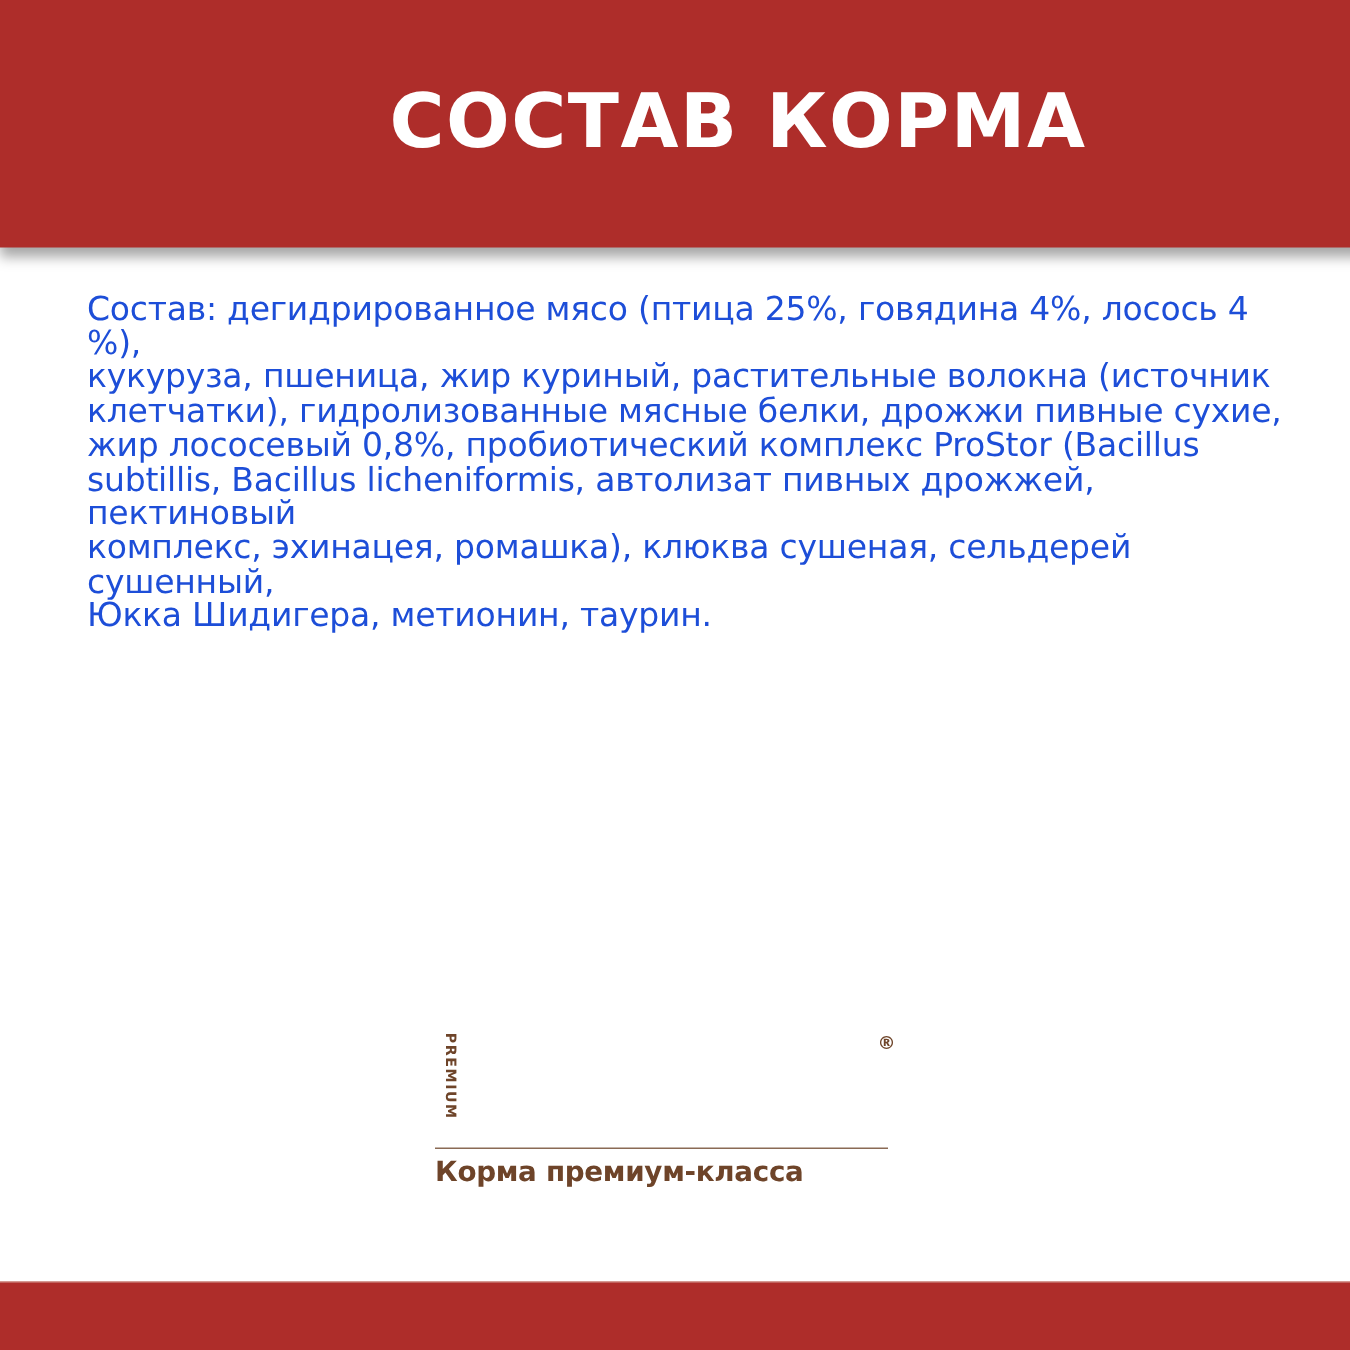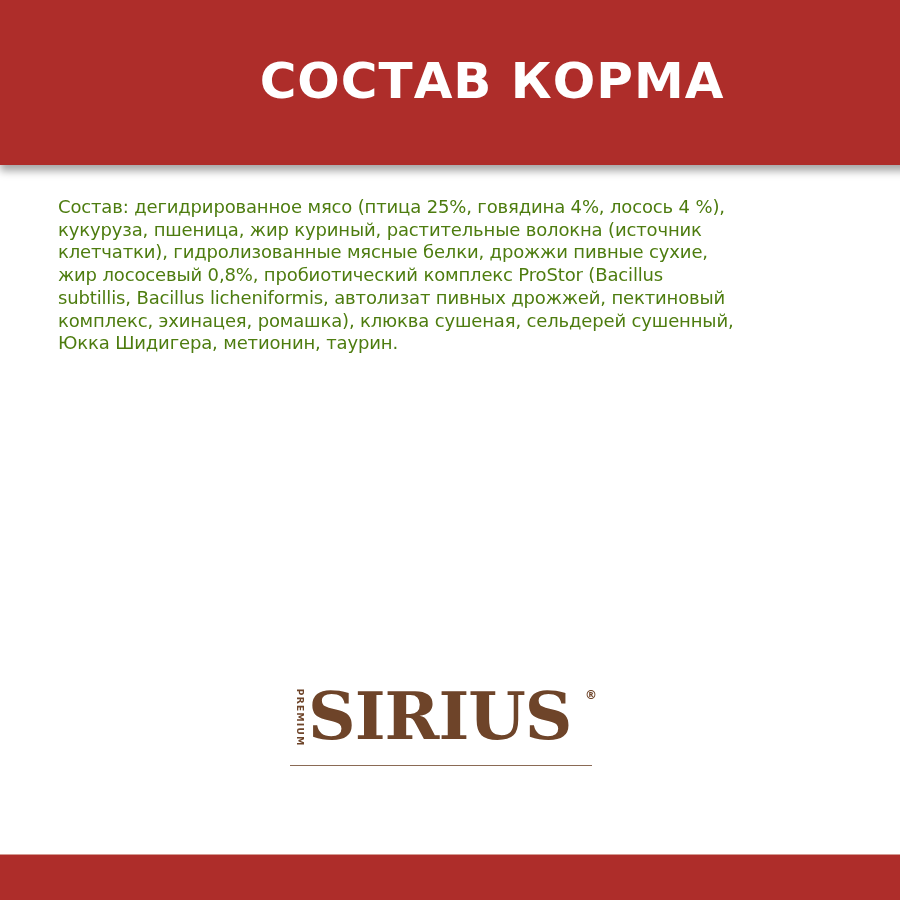--- a/index.html
+++ b/index.html
@@ -32,23 +32,23 @@
       font-weight: bold;
       font-size: 50px;
       letter-spacing: 1px;
       margin-top: -4px;
     }
     .content {
       position: absolute;
       left: 58px;
       top: 196px;
       width: 800px;
-      color: #4d7c0f;
+      color: #1d4ed8;
       font-family: "DejaVu Sans", sans-serif;
-      font-size: 18px;
+      font-size: 22px;
       line-height: 22.7px;
       letter-spacing: -0.15px;
     }
     .content p {
       margin: 0 0 23px 0;
       white-space: pre-line;
     }
     .logo {
       position: absolute;
       left: 288px;
@@ -128,18 +128,18 @@
 кукуруза, пшеница, жир куриный, растительные волокна (источник
 клетчатки), гидролизованные мясные белки, дрожжи пивные сухие,
 жир лососевый 0,8%, пробиотический комплекс ProStor (Bacillus
 subtillis, Bacillus licheniformis, автолизат пивных дрожжей, пектиновый
 комплекс, эхинацея, ромашка), клюква сушеная, сельдерей сушенный,
 Юкка Шидигера, метионин, таурин.</p>
 </div>
 
 <div class="logo">
   <div class="logo-premium">PREMIUM</div>
-  <div class="logo-wordmark">SIRIUS</div>
   <div class="logo-reg">®</div>
   <div class="logo-divider"></div>
+  <div class="logo-tagline">Корма премиум-класса</div>
 </div>
 
 <div class="footer-band"></div>
 
 </body></html>

